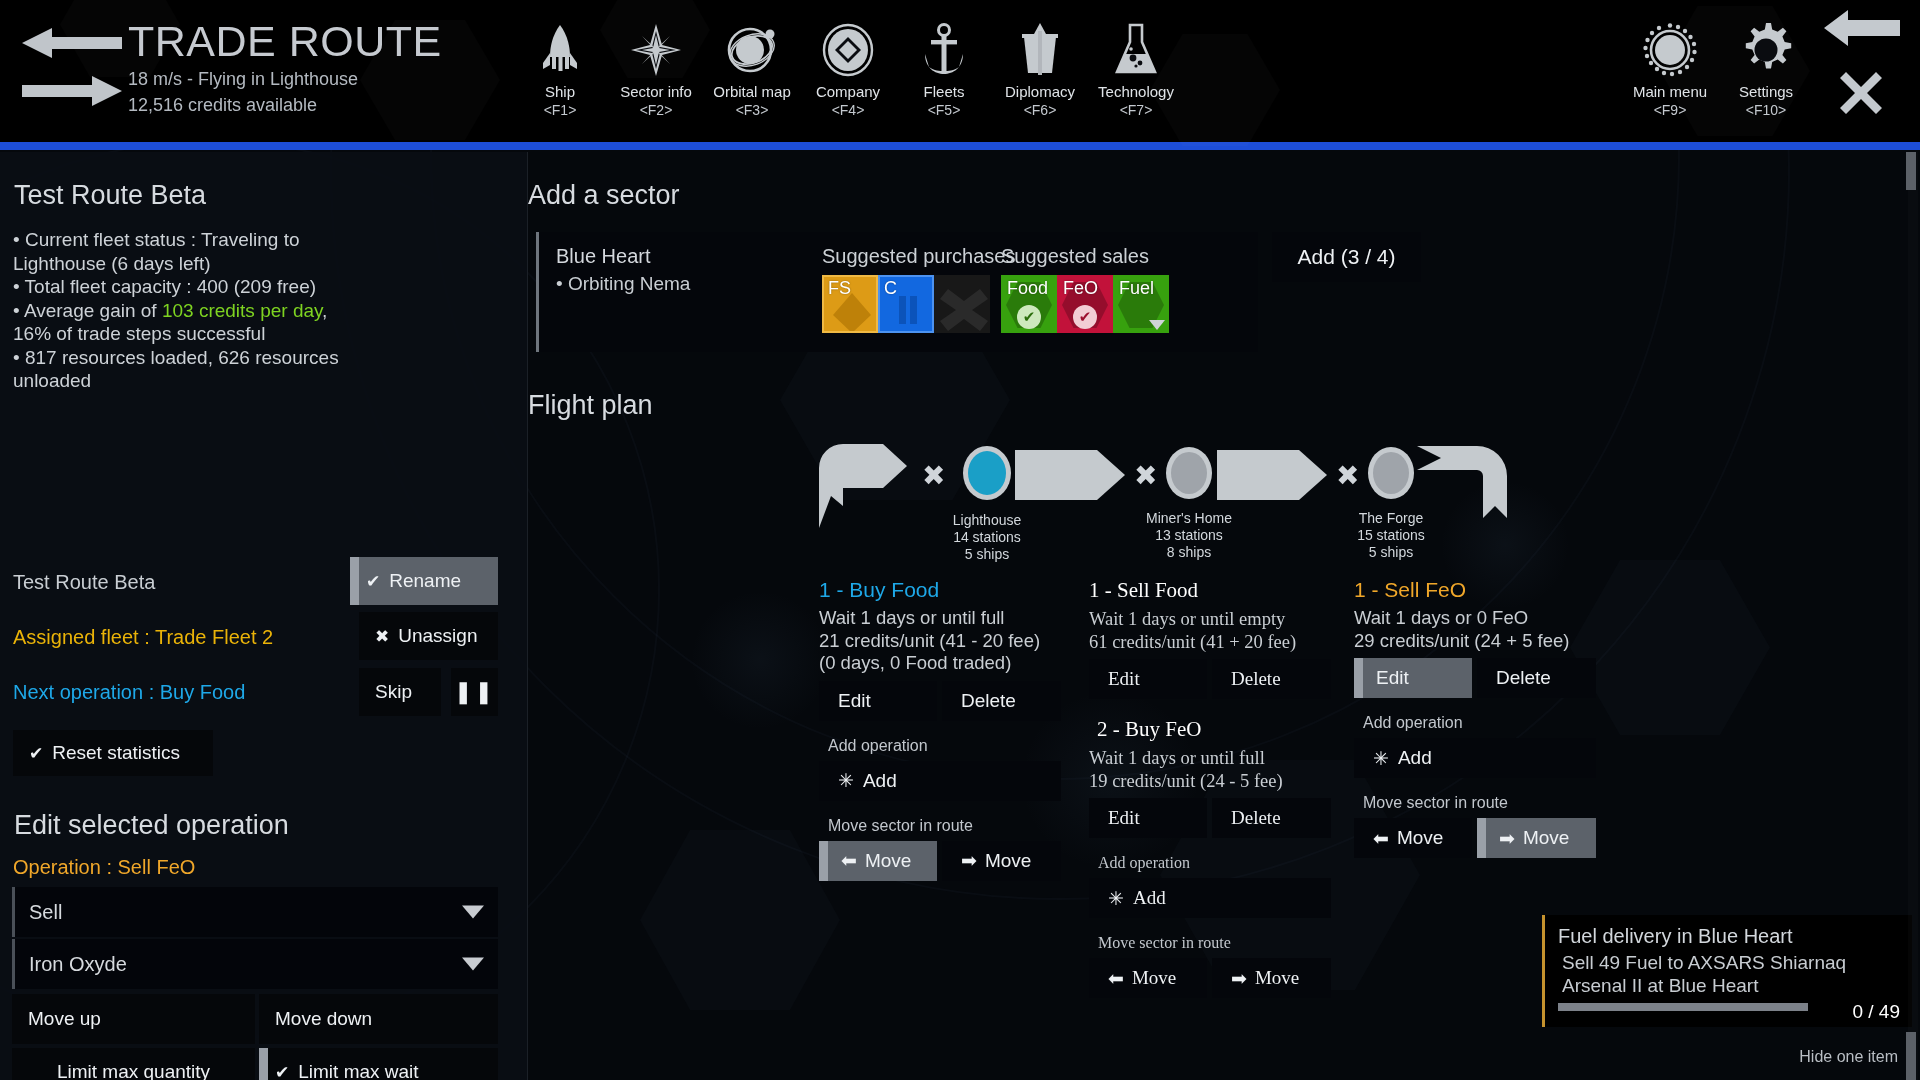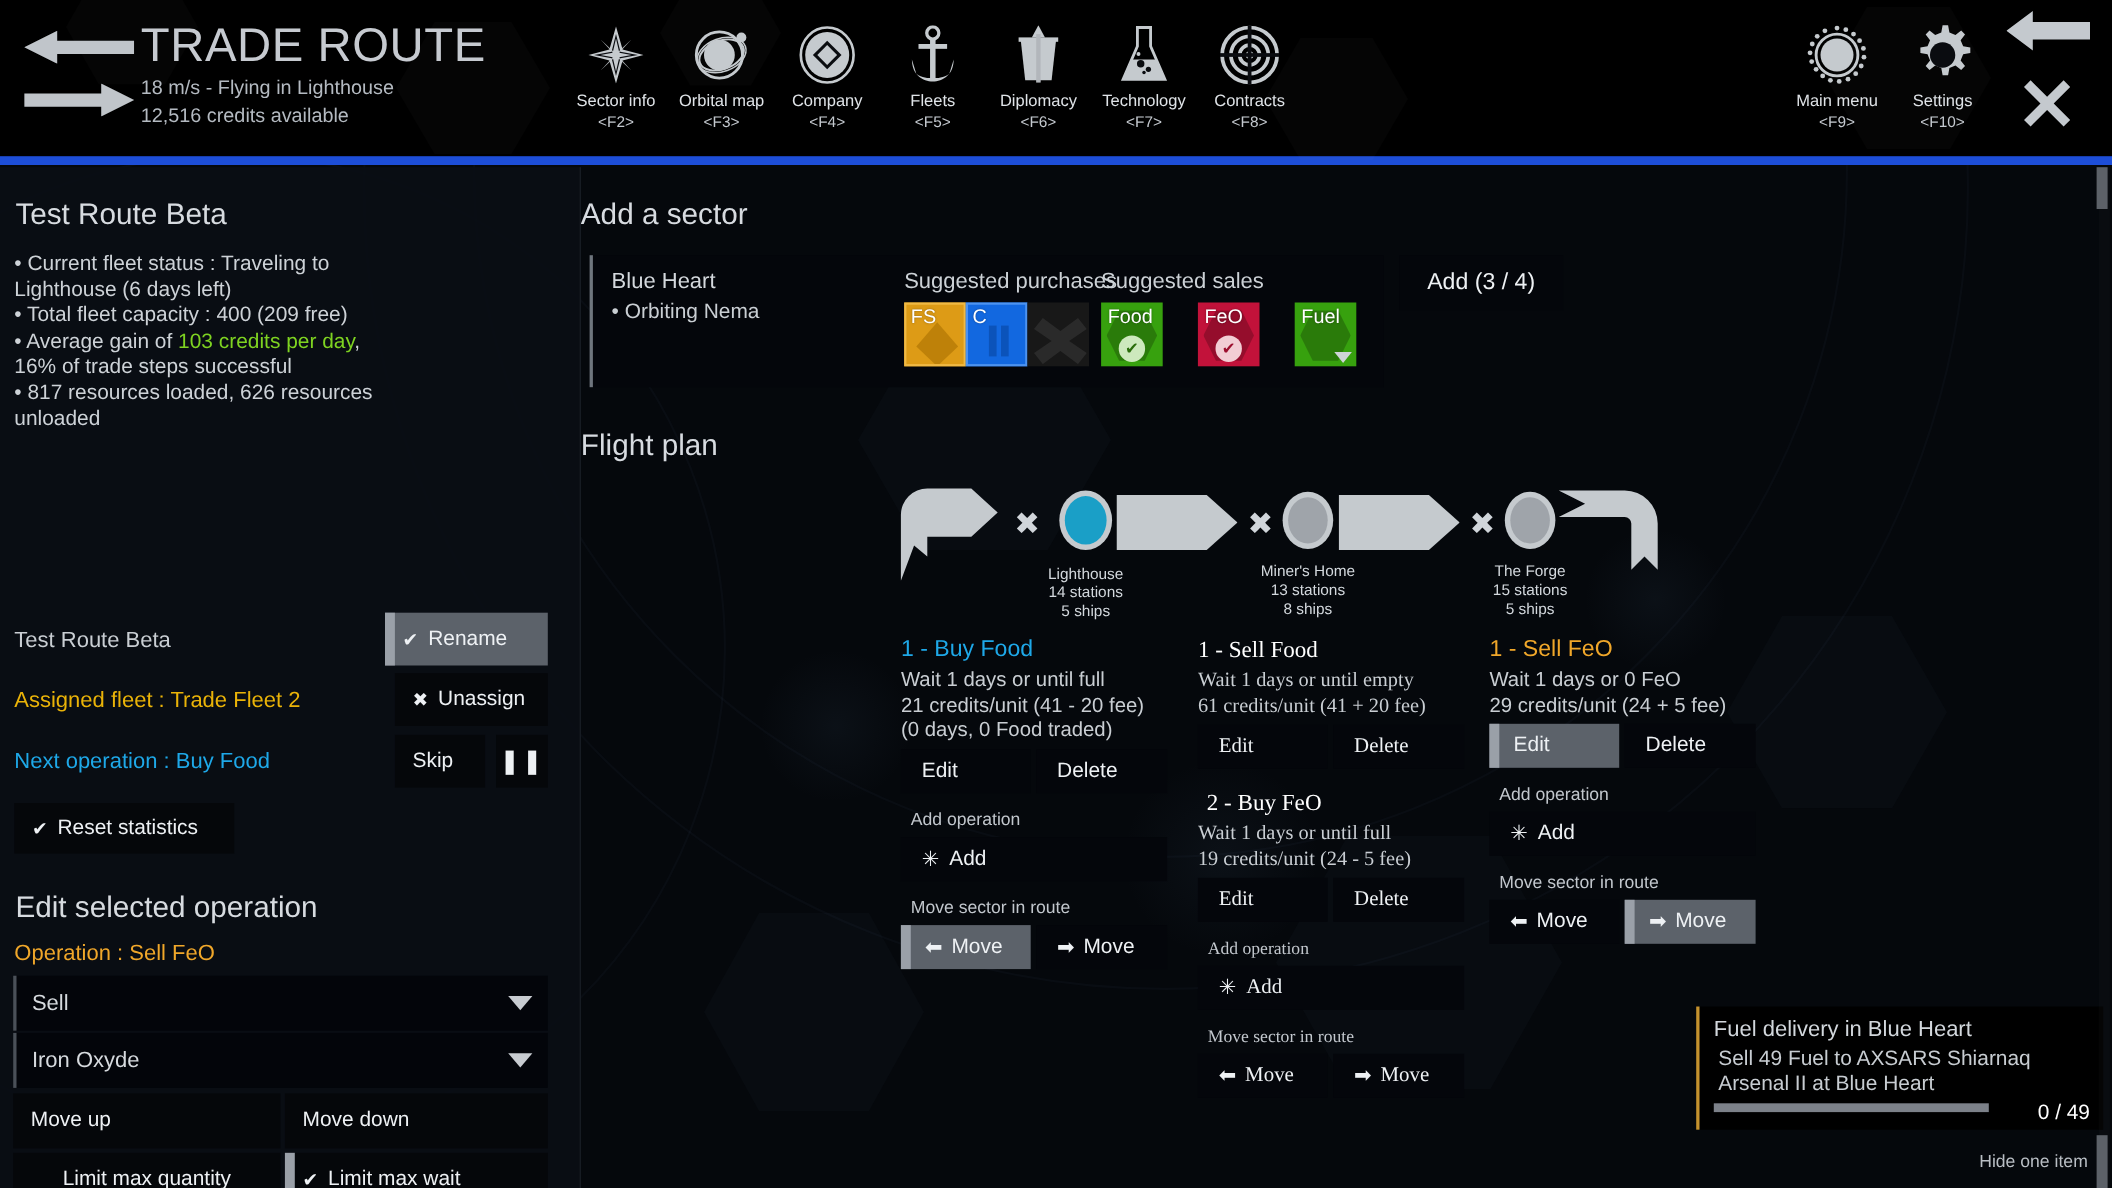--- a/index.html
+++ b/index.html
@@ -192,20 +192,34 @@
     </div>
 
     <div class="title-block">
       <div class="title-main">TRADE ROUTE</div>
       <div class="title-sub">18 m/s - Flying in Lighthouse</div>
       <div class="title-sub">12,516 credits available</div>
     </div>
 
     <div class="navbar">
 
+      <div class="nav-item">
+        <div class="nav-ico">
+          <svg width="42" height="54" viewBox="0 0 42 54">
+            <path d="M21 2 C29 13 31 24 31 34 L11 34 C11 24 13 13 21 2 Z" fill="#c5cace"></path>
+            <path d="M11 30 L4 40 L4 46 L11 42 Z" fill="#c5cace"></path>
+            <path d="M31 30 L38 40 L38 46 L31 42 Z" fill="#c5cace"></path>
+            <rect x="13" y="34" width="4" height="12" fill="#c5cace"></rect>
+            <rect x="19.5" y="34" width="4" height="14" fill="#c5cace"></rect>
+            <rect x="26" y="34" width="4" height="12" fill="#c5cace"></rect>
+          </svg>
+        </div>
+        <div class="nav-label">Ship</div>
+        <div class="nav-key">&lt;F1&gt;</div>
+      </div>
 
       <div class="nav-item">
         <div class="nav-ico">
           <svg width="52" height="54" viewBox="0 0 52 54">
             <polygon points="26,1 32,22 51,27 32,32 26,53 20,32 1,27 20,22" fill="#c5cace"></polygon>
             <polygon points="26,8 30,24 46,27 30,30 26,46 22,30 6,27 22,24" fill="#0a0c10"></polygon>
             <polygon points="26,12 29,25 40,27 29,29 26,42 23,29 12,27 23,25" fill="#c5cace"></polygon>
             <polygon points="12,13 24,24 27,27 24,30 12,41 23,29 26,27 23,25" fill="#c5cace" opacity="0.85"></polygon>
             <polygon points="40,13 28,24 25,27 28,30 40,41 29,29 26,27 29,25" fill="#c5cace" opacity="0.85"></polygon>
           </svg>
@@ -277,34 +291,20 @@
             <circle cx="20" cy="36" r="3.4" fill="#0a0c10"></circle>
             <circle cx="27" cy="41" r="2.4" fill="#0a0c10"></circle>
             <circle cx="18" cy="27" r="1.8" fill="#c5cace"></circle>
             <circle cx="23" cy="44" r="1.6" fill="#0a0c10"></circle>
           </svg>
         </div>
         <div class="nav-label">Technology</div>
         <div class="nav-key">&lt;F7&gt;</div>
       </div>
 
-      <div class="nav-item">
-        <div class="nav-ico">
-          <svg width="54" height="54" viewBox="0 0 54 54">
-            <circle cx="27" cy="27" r="25" fill="none" stroke="#c5cace" stroke-width="3.4"></circle>
-            <circle cx="27" cy="27" r="17" fill="none" stroke="#c5cace" stroke-width="3.4"></circle>
-            <circle cx="27" cy="27" r="9" fill="none" stroke="#c5cace" stroke-width="3.4"></circle>
-            <circle cx="27" cy="27" r="3.5" fill="#c5cace"></circle>
-            <rect x="25.3" y="0" width="3.4" height="54" fill="#0a0c10"></rect>
-            <rect x="0" y="25.3" width="54" height="3.4" fill="#0a0c10"></rect>
-          </svg>
-        </div>
-        <div class="nav-label">Contracts</div>
-        <div class="nav-key">&lt;F8&gt;</div>
-      </div>
     </div>
 
     <div class="navbar-right">
       <div class="nav-item">
         <div class="nav-ico">
           <svg width="56" height="56" viewBox="0 0 56 56">
             <g fill="#c5cace">
               <circle cx="28" cy="3.5" r="2.2"></circle>
                 <circle cx="36" cy="5" r="2.2"></circle>
                 <circle cx="43" cy="9" r="2.2"></circle>
@@ -446,21 +446,21 @@
         </svg>
       </div>
       <div class="res-tile" style="background:#181818;">
         <svg width="56" height="58" viewBox="0 0 56 58" style="position:absolute;left:0;top:0;">
           <polygon points="12,12 28,24 44,12 52,22 36,33 52,44 44,54 28,42 12,54 4,44 20,33 4,22" fill="#2a2a2a"></polygon>
         </svg>
       </div>
     </div>
 
     <div class="sug-head" style="position:absolute; left:462px; top:13px;">Suggested sales</div>
-    <div class="res-row" style="position:absolute; left:462px; top:43px;gap:32px;">
+    <div class="res-row" style="position:absolute; left:462px; top:43px;">
       <div class="res-tile" style="background:#37a10e;">
         <div class="res-hex"></div>
         <span class="lbl">Food</span>
         <span class="res-badge" style="background:#cde9bd; color:#2a6d0b;">✔</span>
       </div>
       <div class="res-tile" style="background:#c2123a;">
         <div class="res-hex"></div>
         <span class="lbl">FeO</span>
         <span class="res-badge" style="background:#f2cdd4; color:#9c0f2e;">✔</span>
       </div>

